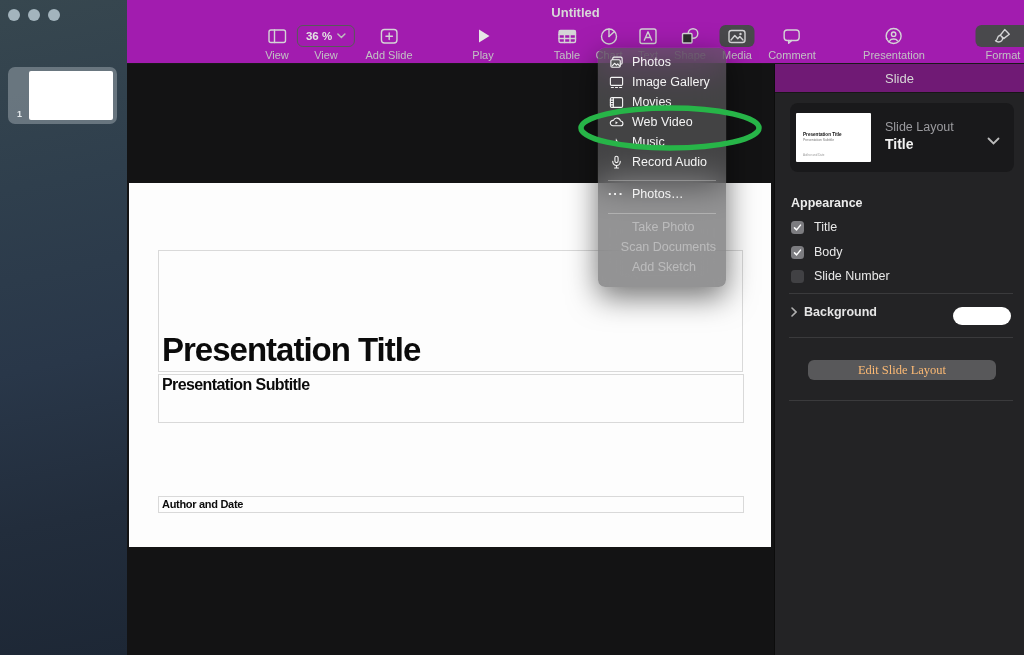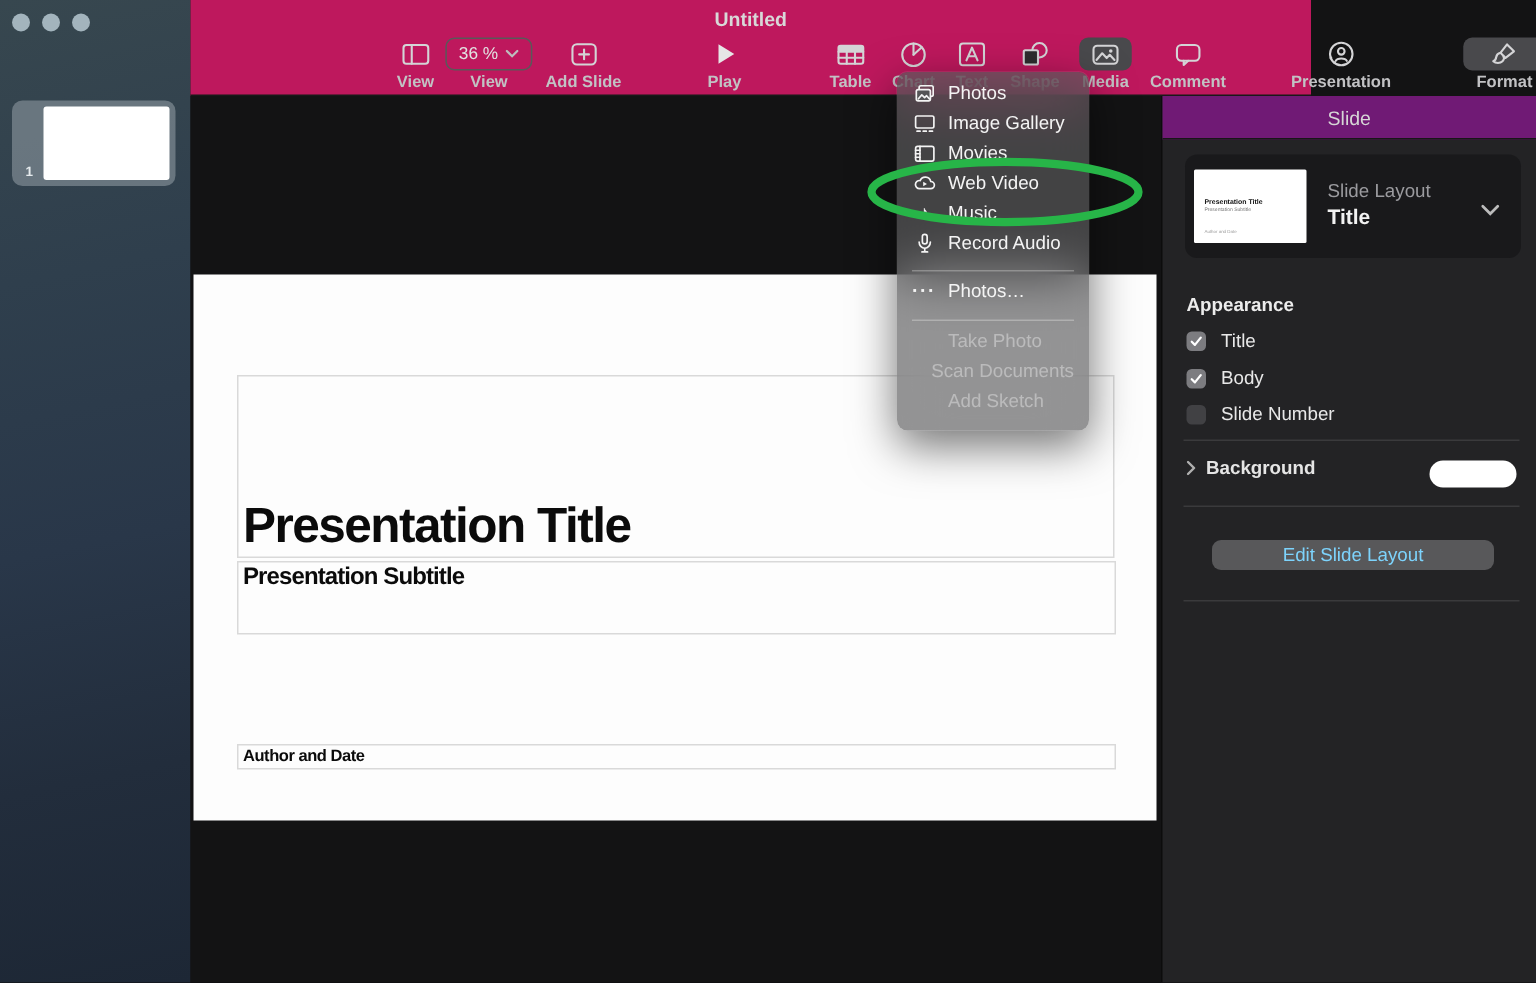--- a/index.html
+++ b/index.html
@@ -10,29 +10,29 @@
   
   .sidebar { position:absolute; left:0; top:0; width:127px; height:655px;
     background:linear-gradient(168deg,#37474f 0%, #2f3f4d 28%, #293749 55%, #222d3c 78%, #1d2735 100%); }
   .traffic { position:absolute; top:9px; width:12px; height:12px; border-radius:50%; background:#a3b4bd; }
   .thumb-sel { position:absolute; left:8px; top:67px; width:109px; height:57px;
     background:rgba(150,160,168,0.55); border-radius:7px; }
   .thumb-num { position:absolute; left:9px; bottom:5px; font-size:9px; font-weight:700; color:#e6ebee; }
   .thumb-slide { position:absolute; left:21px; top:4px; width:84px; height:49px; background:#ffffff; border-radius:2px; }
 
   
-  .toolbar { position:absolute; left:127px; top:0; width:747px; height:64px; background:#be185d; border-bottom:1px solid #191919; }
+  .toolbar { position:absolute; left:127px; top:0; width:897px; height:64px; background:#a21caf; border-bottom:1px solid #191919; }
   .win-title { position:absolute; left:0; right:0; top:5px; text-align:center; font-size:13px; font-weight:700; color:#d8d8d8; }
   .tb-item { position:absolute; top:25px; transform:translateX(-50%); display:flex; flex-direction:column; align-items:center; cursor:default; }
   .tb-icon { height:22px; display:flex; align-items:center; justify-content:center; padding:0 7px; border-radius:6px; }
   .tb-icon.hl { background:#49494c; }
-  .tb-label { margin-top:2px; font-size:11px; color:#c2c2c4; white-space:nowrap;font-weight:bold; }
+  .tb-label { margin-top:2px; font-size:11px; color:#c2c2c4; white-space:nowrap; }
   .tb-icon svg { stroke:#d4d4d6; fill:none; stroke-width:1.4; stroke-linecap:round; stroke-linejoin:round; }
   .zoom-box { display:flex; align-items:center; gap:5px; border:1px solid #595959; border-radius:6px; height:22px; padding:0 8px; }
-  .zoom-box span { font-size:11.5px; font-weight:400; color:#e2e2e2; }
+  .zoom-box span { font-size:11.5px; font-weight:700; color:#e2e2e2; }
 
   
   .canvas { position:absolute; left:127px; top:64px; width:647px; height:591px; background:#131314; }
   .slide { position:absolute; left:129px; top:183px; width:642px; height:364px; background:#fdfdfd; }
   .sbox { position:absolute; border:1px solid #d9d9d9; }
   .slide-title-box  { left:29px; top:67px;  width:585px; height:122px; }
   .slide-sub-box    { left:29px; top:191px; width:586px; height:49px; }
   .slide-author-box { left:29px; top:313px; width:586px; height:17px; }
   .slide-title { position:absolute; left:3px; bottom:2px; font-size:33px; font-weight:700; letter-spacing:-1px; color:#0b0b0b; white-space:nowrap; }
   .slide-sub { position:absolute; left:3px; top:1px; font-size:16px; font-weight:700; letter-spacing:-0.6px; color:#0b0b0b; }
@@ -55,21 +55,21 @@
   .chk-row { position:absolute; left:16px; display:flex; align-items:center; gap:10px; cursor:default; }
   .chk { width:13px; height:13px; border-radius:3.5px; display:flex; align-items:center; justify-content:center; }
   .chk.on { background:#7c7c80; }
   .chk.off { background:#414144; }
   .chk-label { font-size:12.5px; color:#e8e8e8; }
   .rp-sep { position:absolute; left:14px; width:224px; height:1px; background:#3a3a3c; }
   .bg-row { position:absolute; left:16px; top:241px; display:flex; align-items:center; gap:7px; cursor:default; }
   .bg-label { font-size:12.5px; font-weight:700; color:#e5e5e5; }
   .bg-swatch { position:absolute; left:178px; top:243px; width:58px; height:18px; background:#ffffff; border-radius:9px; }
   .edit-btn { position:absolute; left:33px; top:296px; width:188px; height:20px; background:#58585a; border:none; border-radius:6px;
-    font-size:12.5px; color:#7dd3fc; font-family:Liberation Sans, sans-serif; display:flex; align-items:center; justify-content:center; cursor:default; }
+    font-size:12.5px; color:#fdba74; font-family:Liberation Serif, serif; display:flex; align-items:center; justify-content:center; cursor:default; }
 
   
   .menu { position:absolute; left:598px; top:48px; width:128px; height:239px; z-index:50;
     background:rgba(92,92,94,0.66); backdrop-filter:blur(18px) saturate(1.3); -webkit-backdrop-filter:blur(18px) saturate(1.3);
     border-radius:7px; box-shadow:0 10px 30px rgba(0,0,0,0.55), 0 0 0 0.5px rgba(255,255,255,0.12);
     padding:7px 0; display:flex; flex-direction:column; }
   .mi { height:20.5px; display:flex; align-items:flex-start; gap:8px; padding:0 10px; font-size:12.5px; font-weight:500;
     color:#f4f4f4; cursor:default; white-space:nowrap; }
   .mi .mic { width:16px; display:flex; justify-content:center; }
   .mi svg { stroke:#f4f4f4; fill:none; stroke-width:1.2; stroke-linecap:round; stroke-linejoin:round; }

